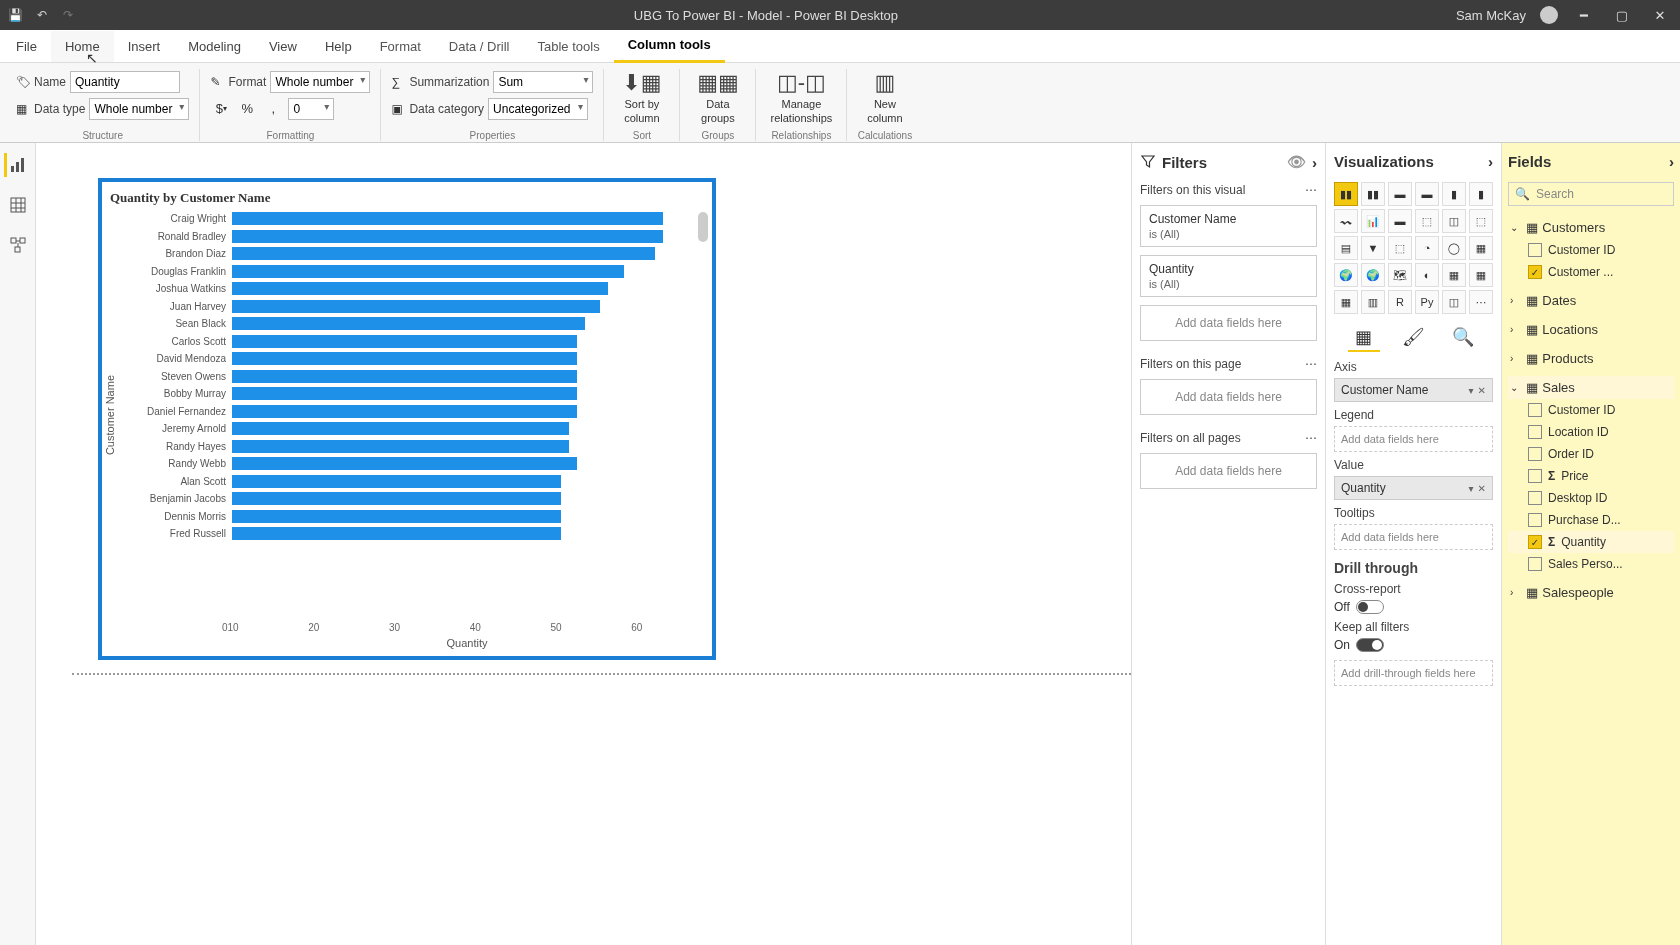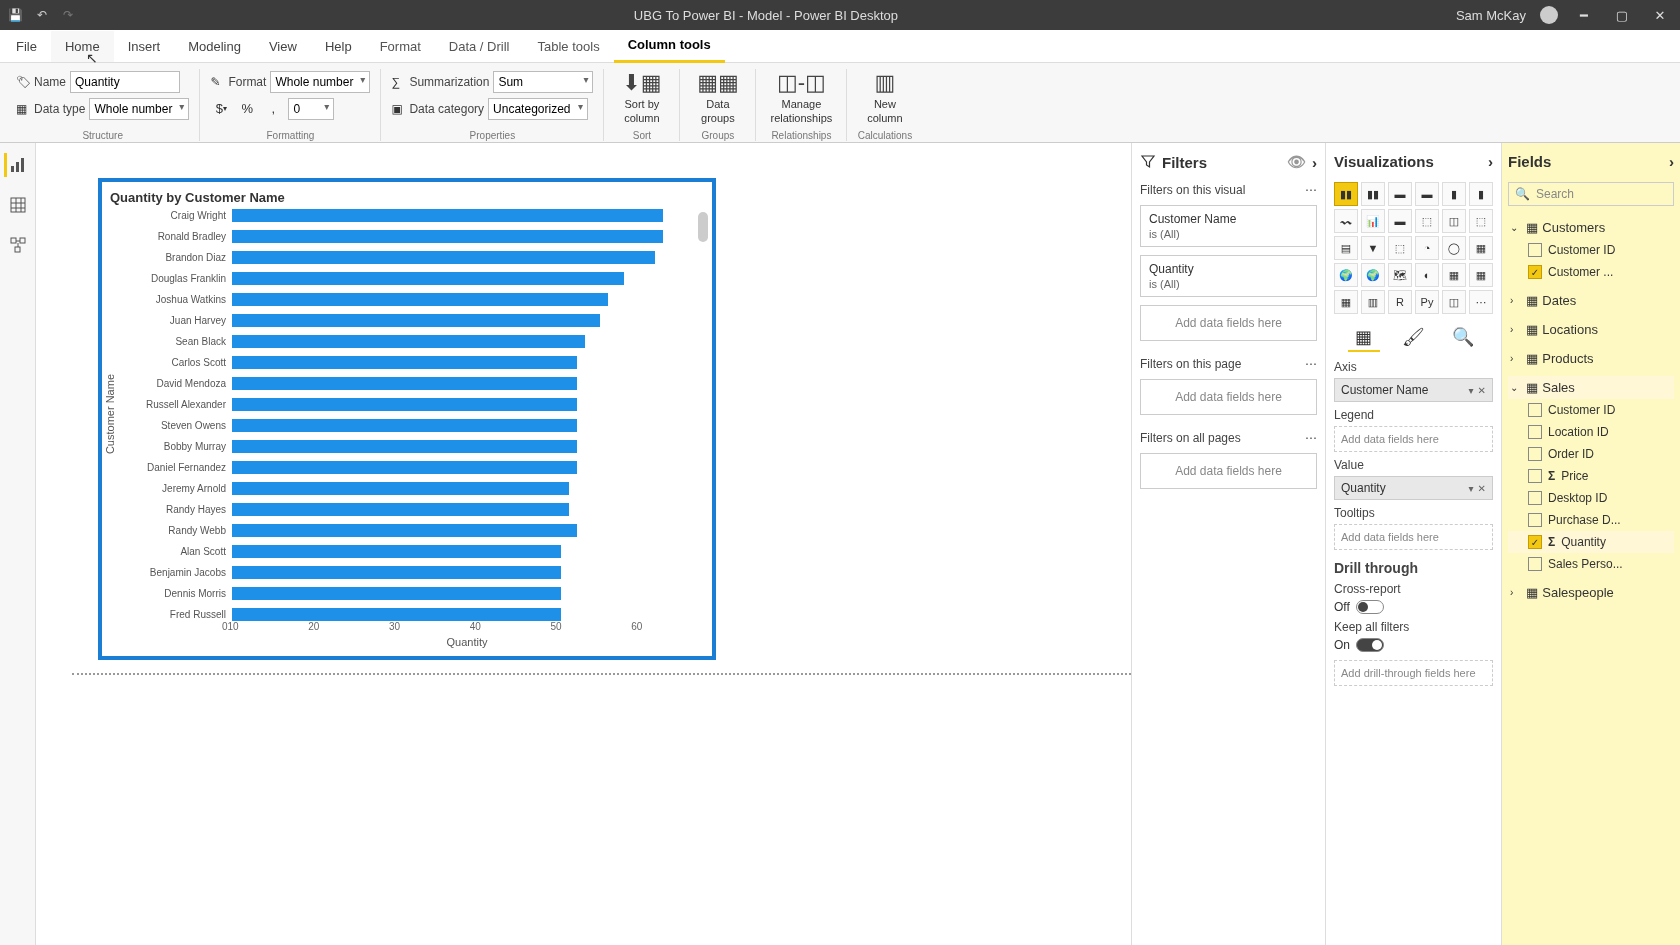--- a/index.html
+++ b/index.html
@@ -36,24 +36,24 @@
 
 .main { display: flex; height: calc(945px - 30px - 33px - 80px); }
 .leftrail { width: 36px; background: #f7f7f7; border-right: 1px solid #ddd; display: flex; flex-direction: column; align-items: center; padding-top: 10px; gap: 16px; }
 .leftrail-item { width: 24px; height: 24px; display: flex; align-items: center; justify-content: center; cursor: pointer; color: #555; }
 .leftrail-item.active { border-left: 3px solid #f2c811; margin-left: -3px; }
 
 .canvas { flex: 1; background: #fff; position: relative; overflow: auto; border-right: 1px solid #ddd; }
 .page-sep { border-top: 2px dotted #999; position: absolute; left: 36px; right: 0; top: 530px; }
 
 .visual { position: absolute; left: 62px; top: 35px; width: 618px; height: 482px; border: 4px solid #1a7fd4; background: #fff; }
-.visual-title { font-size: 13px; font-weight: 600; padding: 8px 8px 4px 8px; color: #333; }
+.visual-title { font-size: 13px; font-weight: 600; padding: 8px 8px 4px 8px; color: #333; font-family: Liberation Serif, serif; }
 .chart-area { display: flex; height: 410px; }
 .y-axis-label { writing-mode: vertical-rl; transform: rotate(180deg); text-align: center; font-size: 11px; color: #555; padding: 0 2px; align-self: center; }
-.bars-container { flex: 1; display: flex; flex-direction: column; padding: 0 10px 0 0; position: relative; gap: 8px; }
+.bars-container { flex: 1; display: flex; flex-direction: column; padding: 0 10px 0 0; position: relative; }
 .bar-row { display: flex; align-items: center; height: 17.5px; }
 .bar-label { width: 114px; text-align: right; font-size: 10px; color: #555; padding-right: 6px; white-space: nowrap; }
 .bar-track { flex: 1; position: relative; height: 13px; }
 .bar-fill { position: absolute; left: 0; top: 0; height: 100%; background: #1e90e8; }
 .x-axis { display: flex; padding-left: 120px; padding-top: 2px; }
 .x-tick { flex: 1; font-size: 10px; color: #666; text-align: left; }
 .x-tick:first-child { flex: 0.05; }
 .x-axis-label { text-align: center; font-size: 11px; color: #555; padding: 4px 0 0 120px; }
 .visual-scrollbar { position: absolute; right: 4px; top: 30px; width: 10px; height: 30px; background: #ccc; border-radius: 5px; }
 
@@ -308,26 +308,20 @@
               </div>
             </div>
             <div class="bar-row">
               <div class="bar-label">Carlos Scott</div>
     <div class="bar-track">
                 <div class="bar-fill" style="width:73.3%"></div>
               </div>
             </div>
             <div class="bar-row">
               <div class="bar-label">David Mendoza</div>
-    <div class="bar-track">
-                <div class="bar-fill" style="width:73.3%"></div>
-              </div>
-            </div>
-            <div class="bar-row">
-              <div class="bar-label">Russell Alexander</div>
     <div class="bar-track">
                 <div class="bar-fill" style="width:73.3%"></div>
               </div>
             </div>
             <div class="bar-row">
               <div class="bar-label">Steven Owens</div>
     <div class="bar-track">
                 <div class="bar-fill" style="width:73.3%"></div>
               </div>
             </div>

